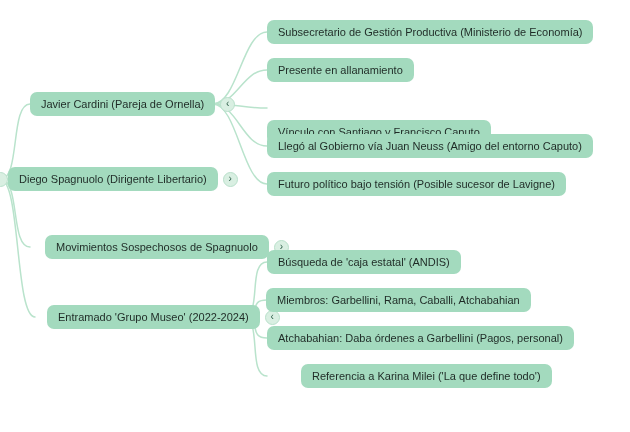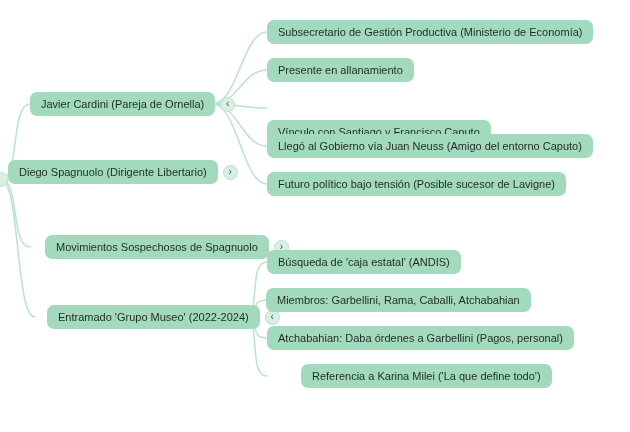--- a/index.html
+++ b/index.html
@@ -53,21 +53,21 @@
     cursor: pointer;
     flex: 0 0 auto;
   }
   .toggle span {
     color: #2e5e49;
     font-size: 10px;
     line-height: 1;
     font-family: "Liberation Sans", sans-serif;
   }
   #g-javier        { left: 30px;  top: 92px;  }
-  #g-diego         { left: 8px;   top: 160px; }
+  #g-diego         { left: 8px;   top: 167px; }
   #g-movimientos   { left: 30px;  top: 235px; padding-left: 15px; }
   #g-entramado     { left: 35px;  top: 305px; margin-left: 12px; }
   #g-subsecretario { left: 267px; top: 20px;  }
   #g-allanamiento  { left: 267px; top: 58px;  }
   #g-vinculo       { left: 267px; top: 112px; margin-top: 8px;  }
   #g-llego         { left: 267px; top: 134px; }
   #g-futuro        { left: 267px; top: 172px; border-radius: 12px; }
   #g-busqueda      { left: 267px; top: 250px; border-radius: 10px; }
   #g-miembros      { left: 266px; top: 288px; }
   #g-atchabahian   { left: 267px; top: 326px; }

